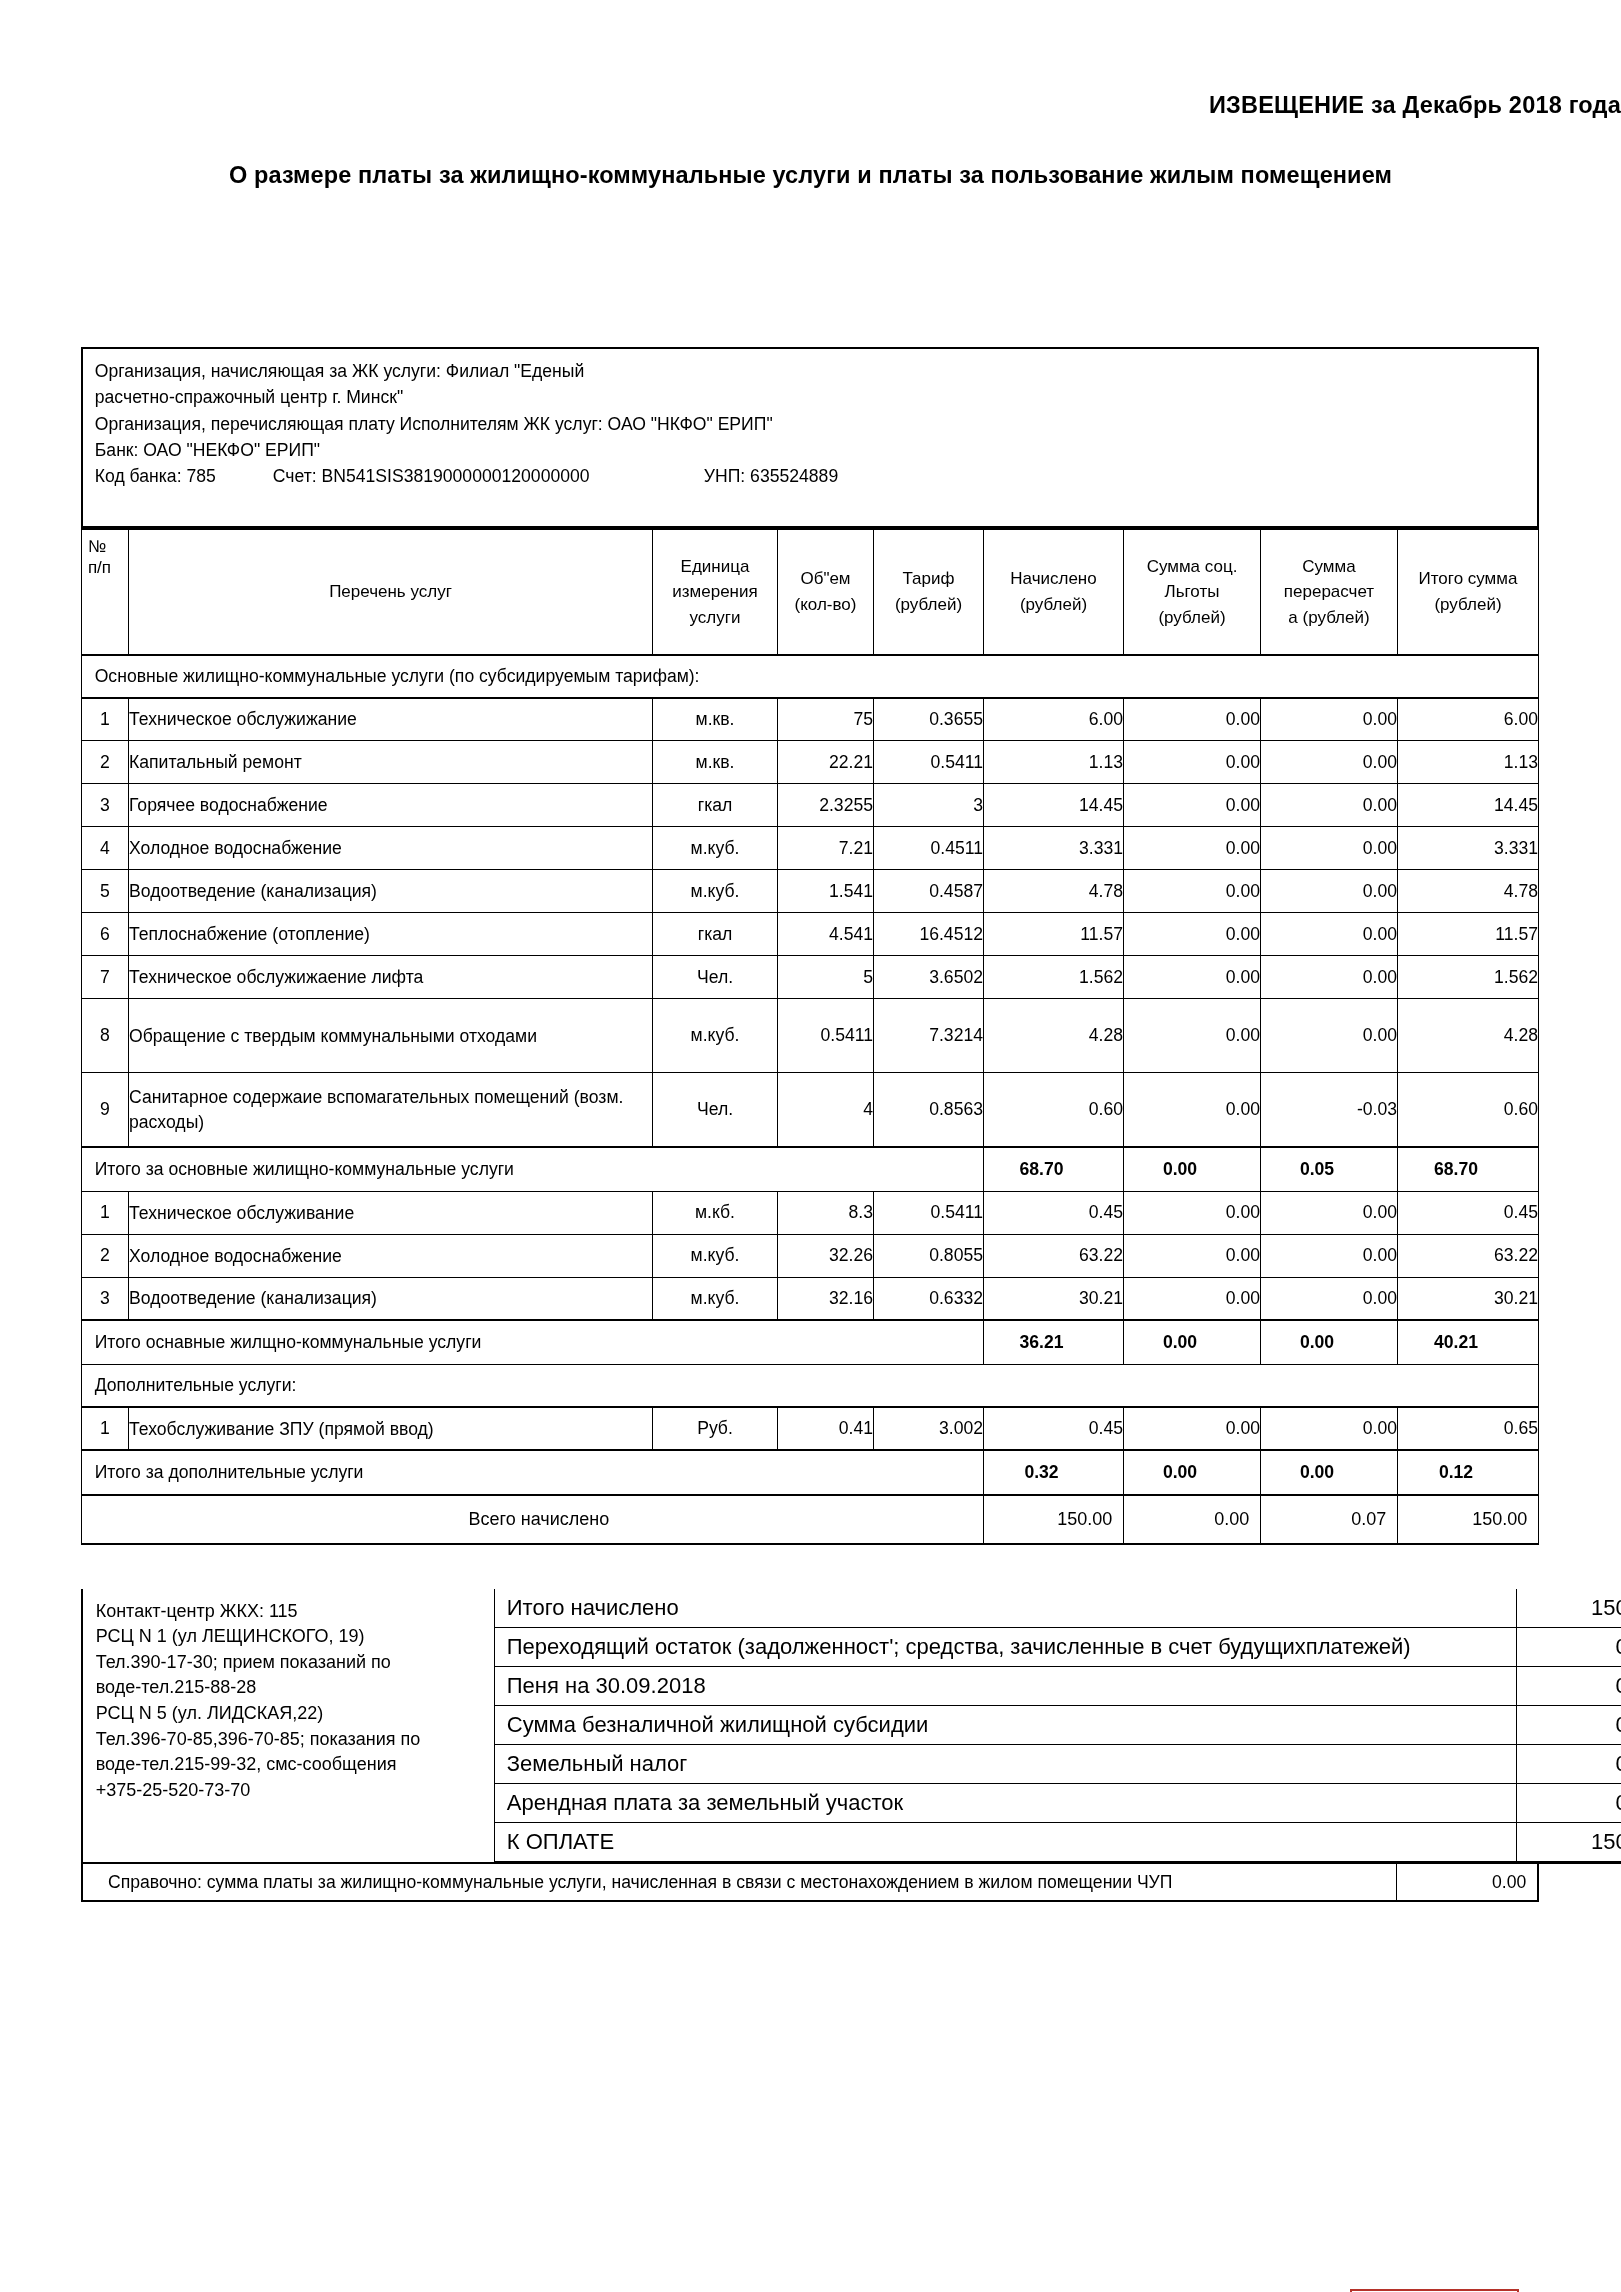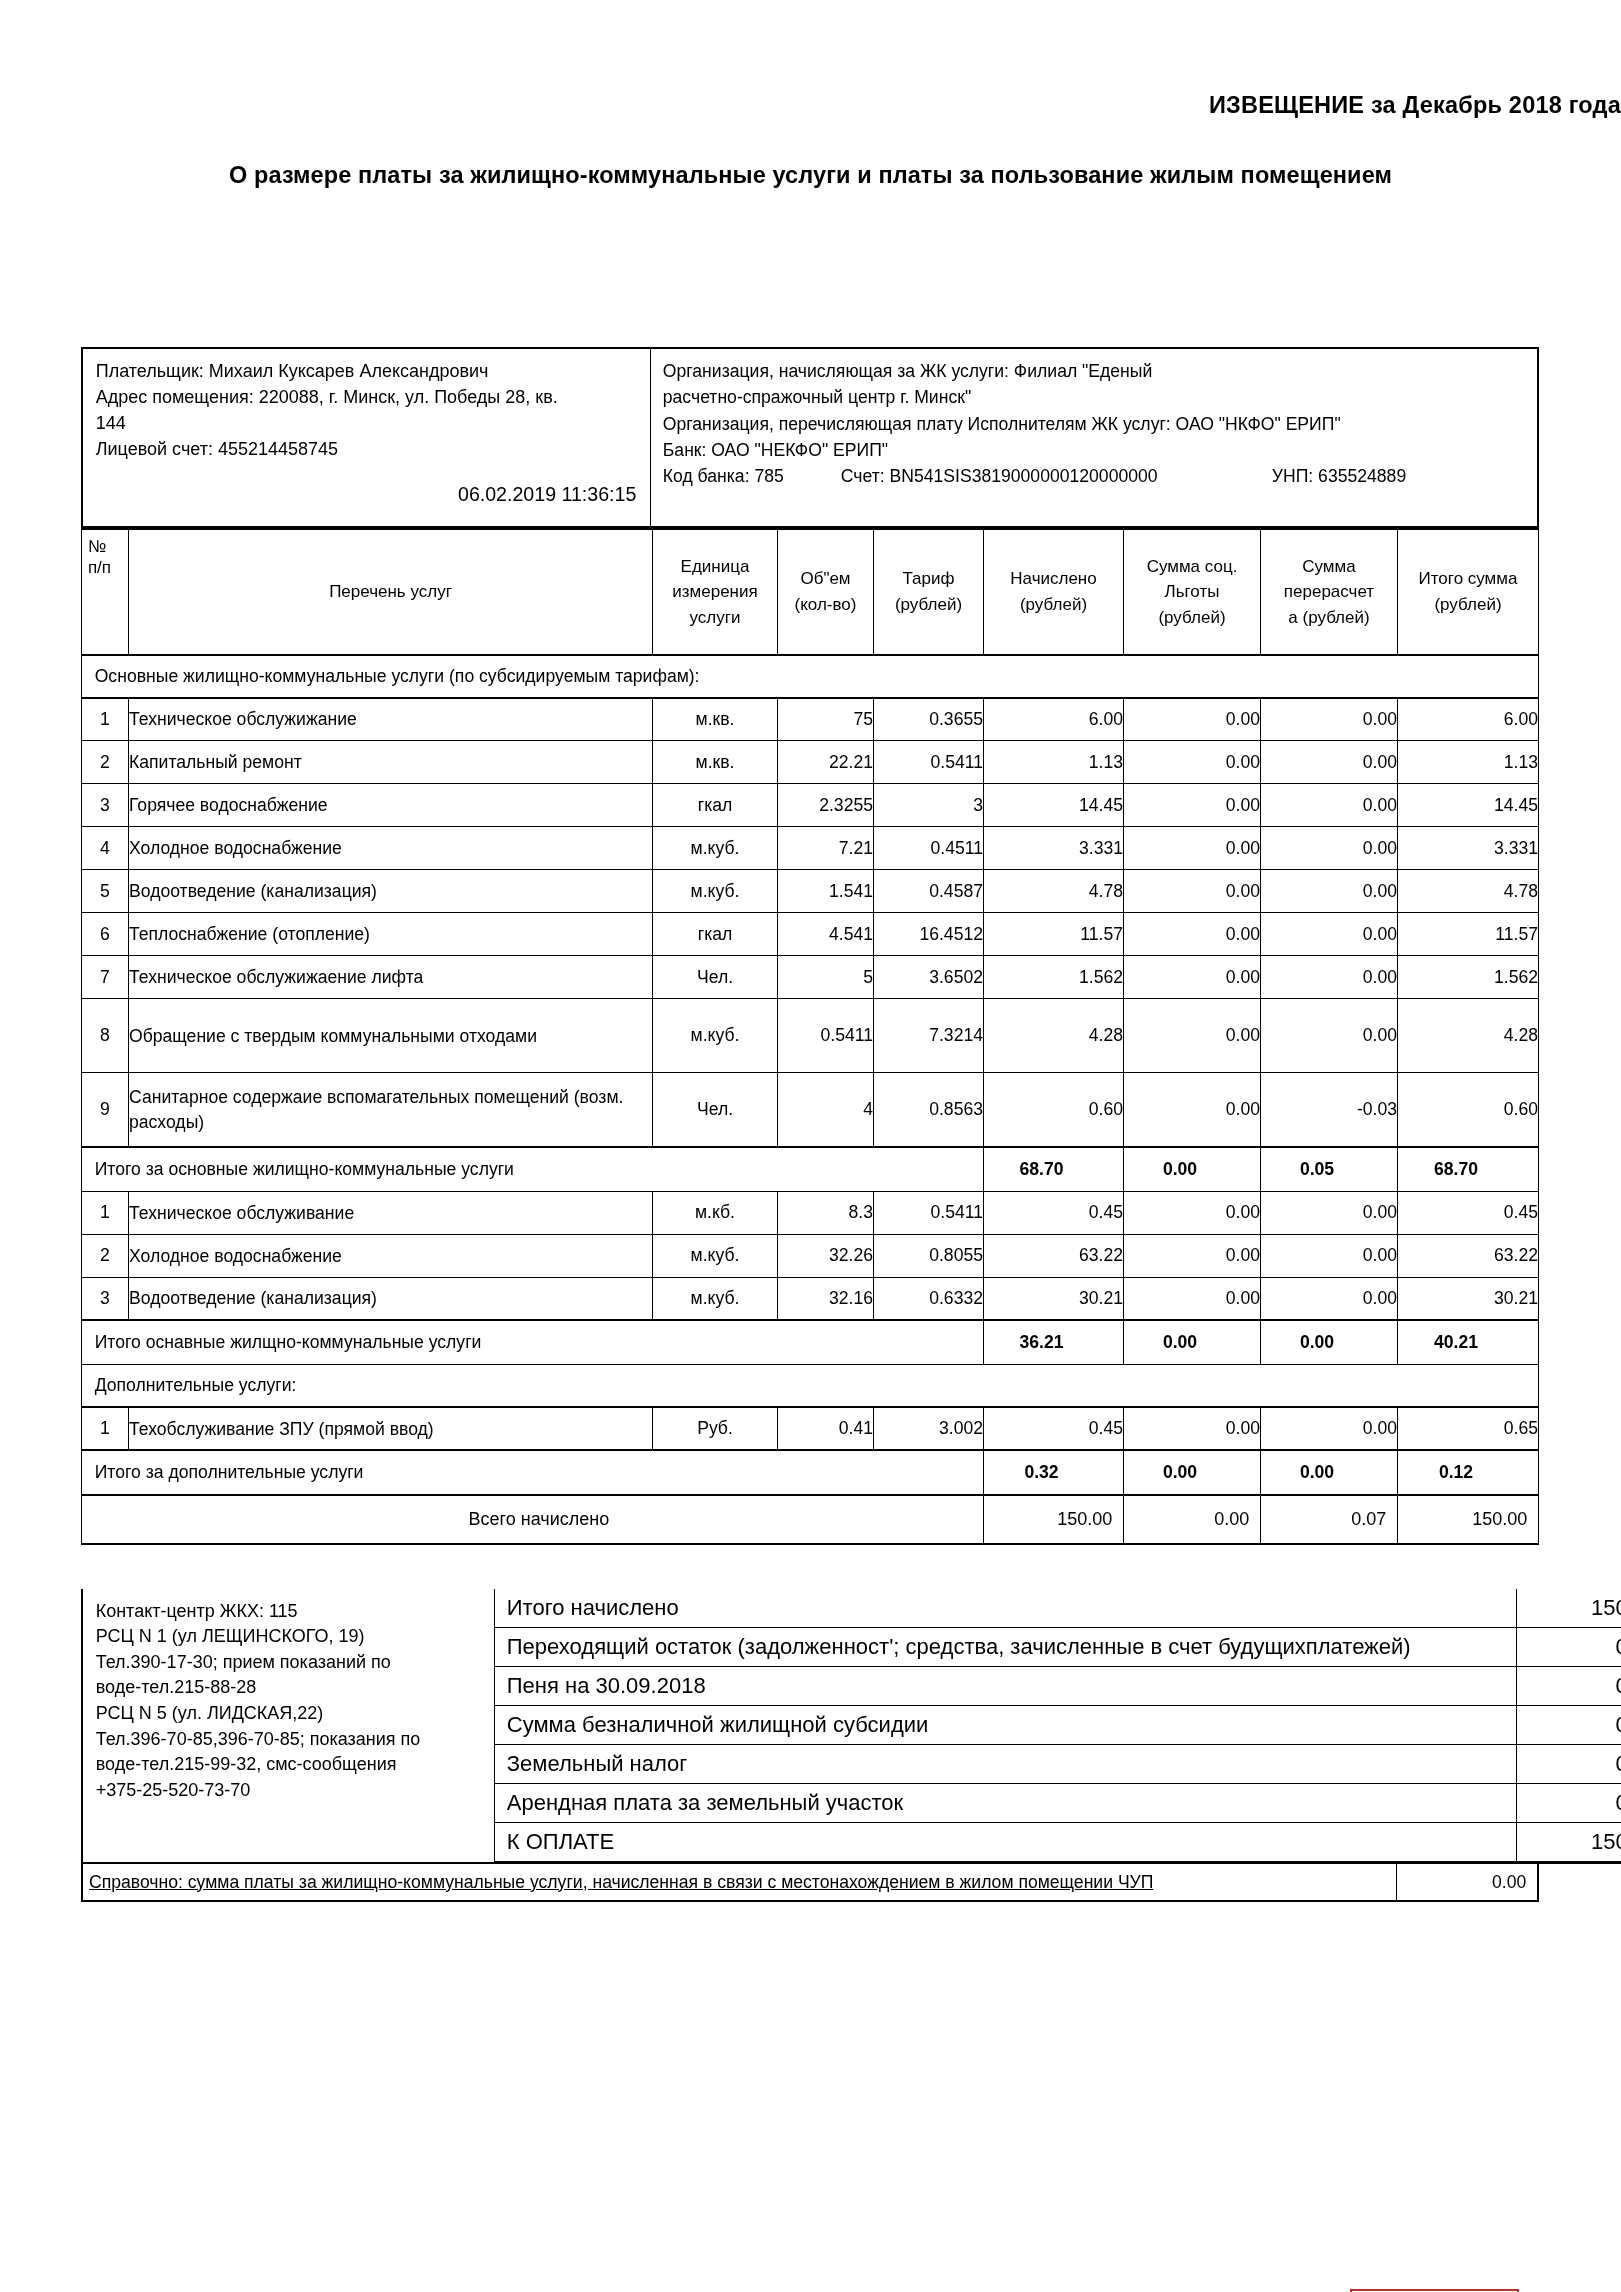--- a/index.html
+++ b/index.html
@@ -209,21 +209,21 @@
     left: 81px;
     width: 1458px;
     box-sizing: border-box;
     border: 2px solid #000;
     border-top: 1px solid #000;
     display: flex;
     font-size: 17.6px;
     height: 39px;
     align-items: center;
   }
-  .footnote .fn-lbl { flex: 1; padding-left: 6px; text-decoration: underline; }
+  .footnote .fn-lbl { flex: 1; padding-left: 25px; }
   .footnote .fn-val {
     width: 141px;
     text-align: right;
     padding-right: 10.8px;
     border-left: 1px solid #000;
     height: 100%;
     display: flex;
     align-items: center;
     justify-content: flex-end;
     box-sizing: border-box;
@@ -255,27 +255,20 @@
 </style>
 </head>
 <body>
 
 <div class="page">
 
   <div class="title-main">ИЗВЕЩЕНИЕ за Декабрь 2018 года</div>
   <div class="title-sub">О размере платы за жилищно-коммунальные услуги и платы за пользование жилым помещением</div>
 
   <div class="info-block">
-    <div class="info-left">
-      <div>Плательщик: Михаил Куксарев Александрович</div>
-      <div>Адрес помещения:  220088, г. Минск, ул. Победы 28, кв.</div>
-      <div>144</div>
-      <div>Лицевой счет: 455214458745</div>
-      <div class="info-date">06.02.2019 11:36:15</div>
-    </div>
     <div class="info-right">
       <div>Организация, начисляющая за ЖК услуги: Филиал "Еденый</div>
       <div> расчетно-спражочный центр г.  Минск"</div>
       <div>Организация, перечисляющая плату Исполнителям ЖК услуг: ОАО "НКФО" ЕРИП"</div>
       <div>Банк: ОАО "НЕКФО" ЕРИП"</div>
       <div class="bank-line">
         <span class="b1">Код банка: 785</span>
         <span class="b2">Счет: BN541SIS3819000000120000000</span>
         <span>УНП: 635524889</span>
       </div>

